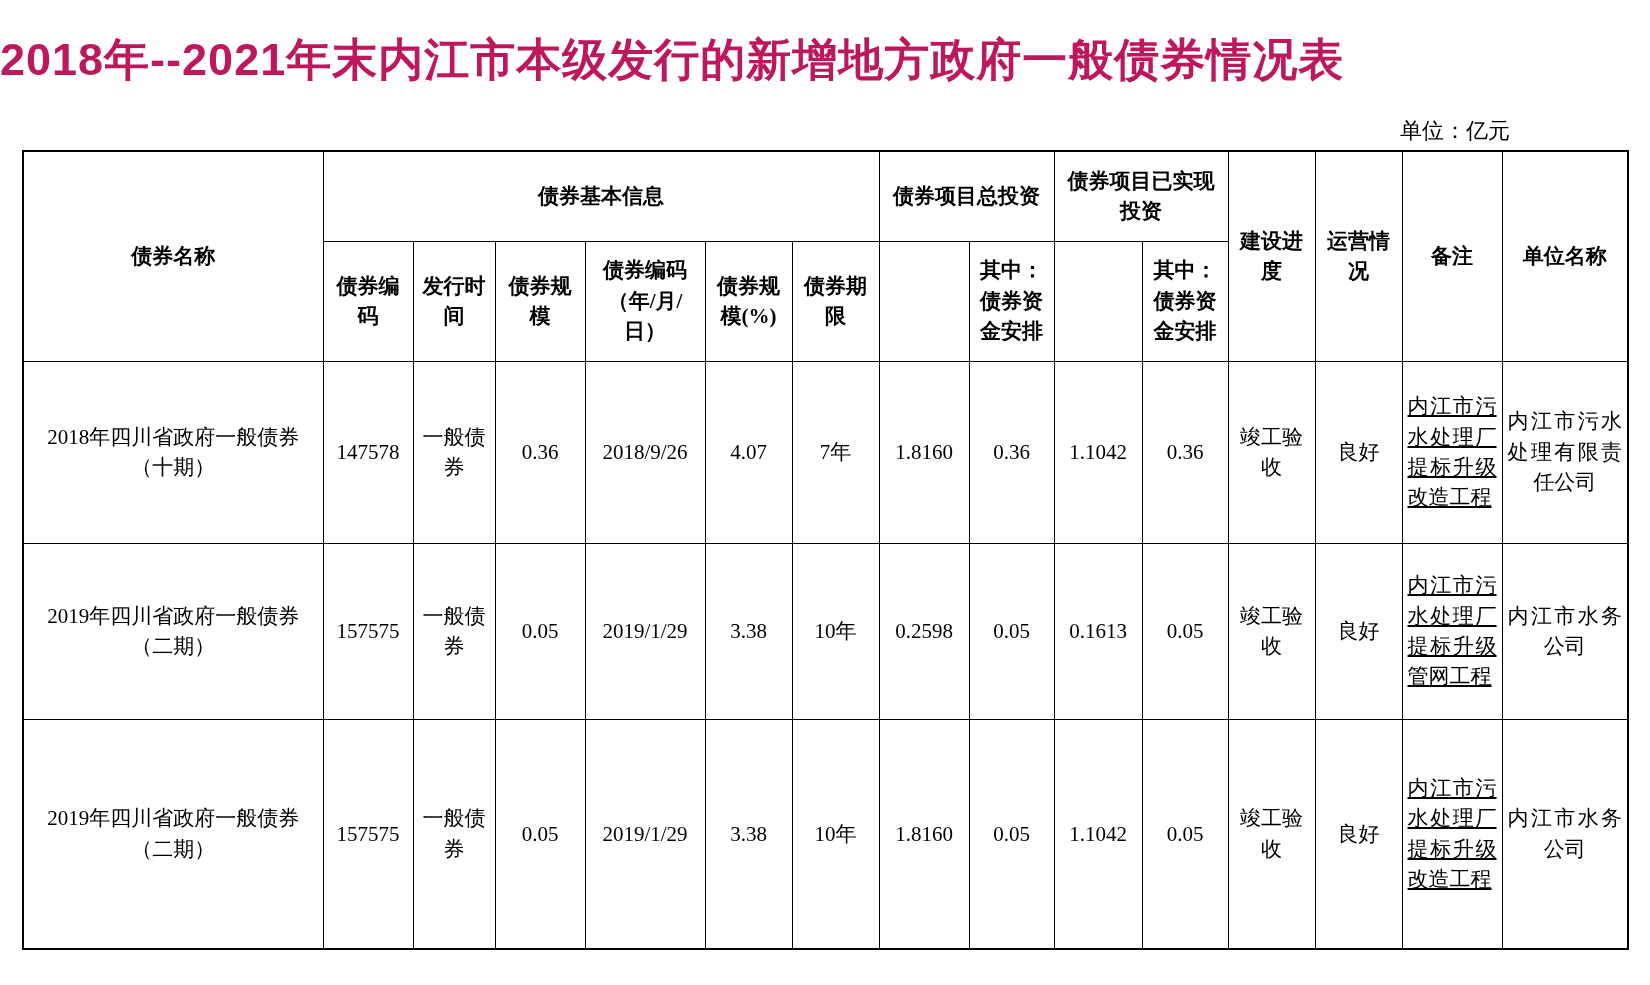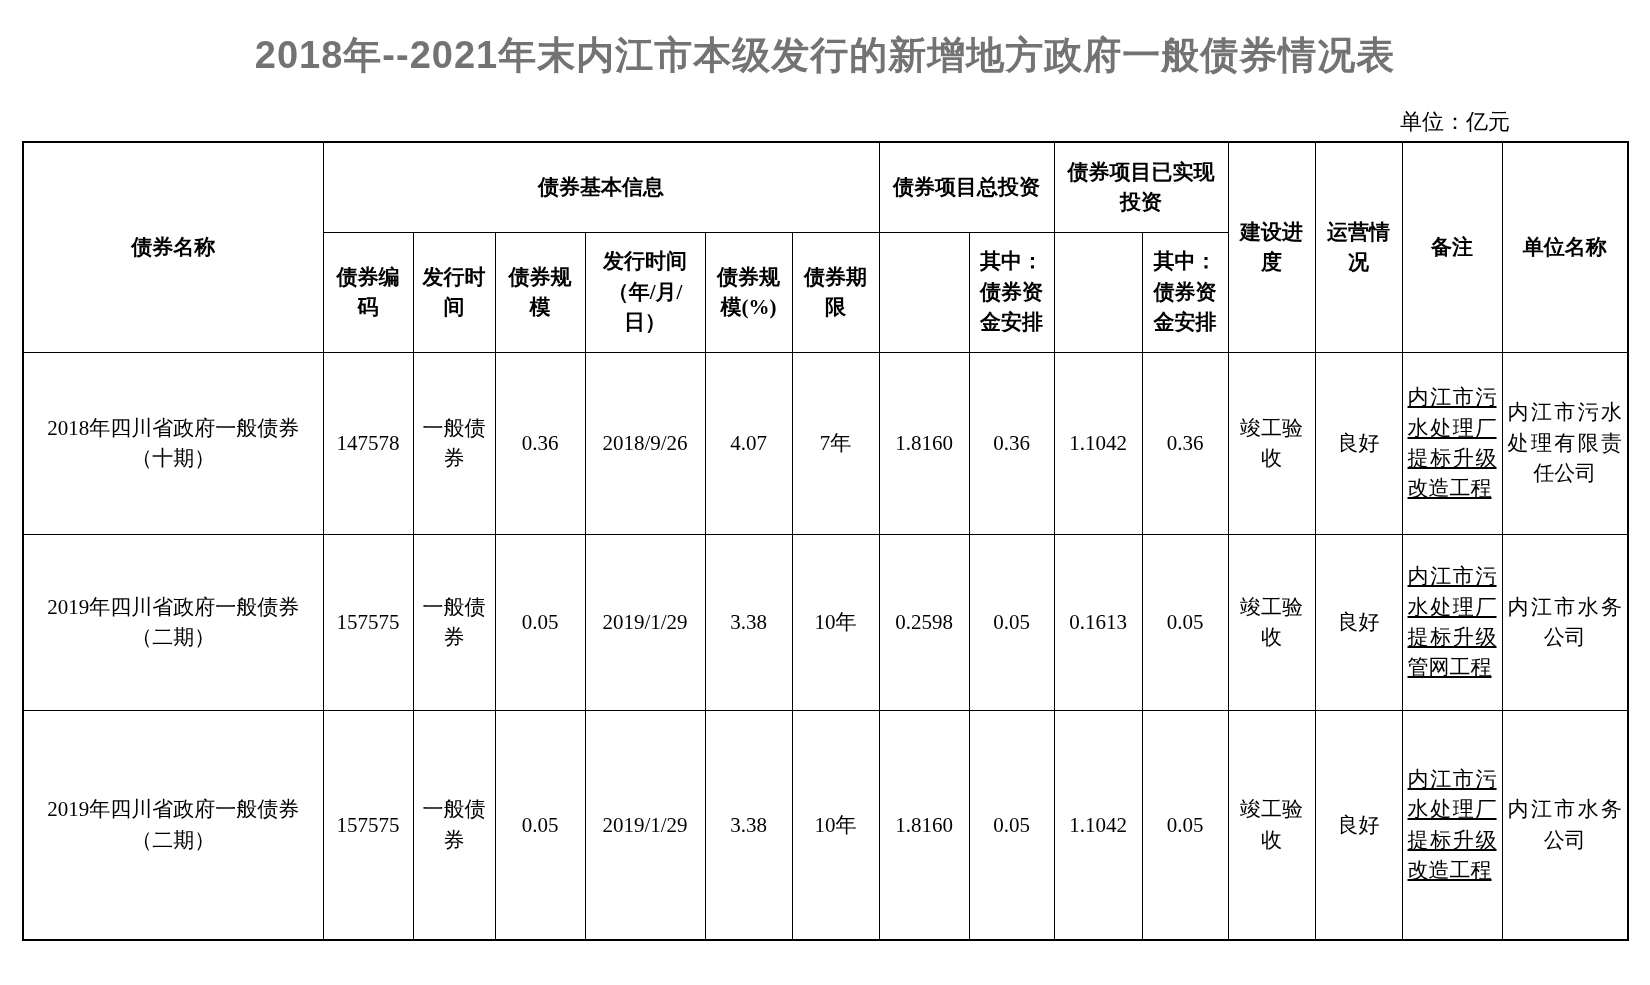--- a/index.html
+++ b/index.html
@@ -12,26 +12,26 @@
     font-family: "Liberation Serif", serif;
   }
   .page {
     width: 1650px;
     height: 985px;
     position: relative;
     overflow: hidden;
   }
   .doc-title {
     margin-top: 30px;
-    text-align: center;
+    text-align: left;
     font-family: "Liberation Sans", sans-serif;
     font-weight: bold;
-    font-size: 38px;
+    font-size: 45px;
     letter-spacing: 1px;
-    color: #737373;
+    color: #be185d;
   }
   .unit-label {
     margin-top: 26px;
     margin-bottom: 4px;
     text-align: right;
     padding-right: 140px;
     font-size: 22px;
     font-family: "Liberation Serif", serif;
   }
   table.bond-table {
@@ -105,21 +105,21 @@
         <th colspan="2">债券项目已实现投资</th>
         <th rowspan="2">建设进度</th>
         <th rowspan="2">运营情况</th>
         <th rowspan="2">备注</th>
         <th rowspan="2">单位名称</th>
       </tr>
       <tr class="hdr-sub">
         <th>债券编码</th>
         <th>发行时间</th>
         <th>债券规模</th>
-        <th>发行时间（年/月/日）</th>
+        <th>债券编码（年/月/日）</th>
         <th>债券规模(%)</th>
         <th>债券期限</th>
         <th></th>
         <th>其中：债券资金安排</th>
         <th></th>
         <th>其中：债券资金安排</th>
       </tr>
     </thead>
     <tbody>
       <tr class="row-1">

